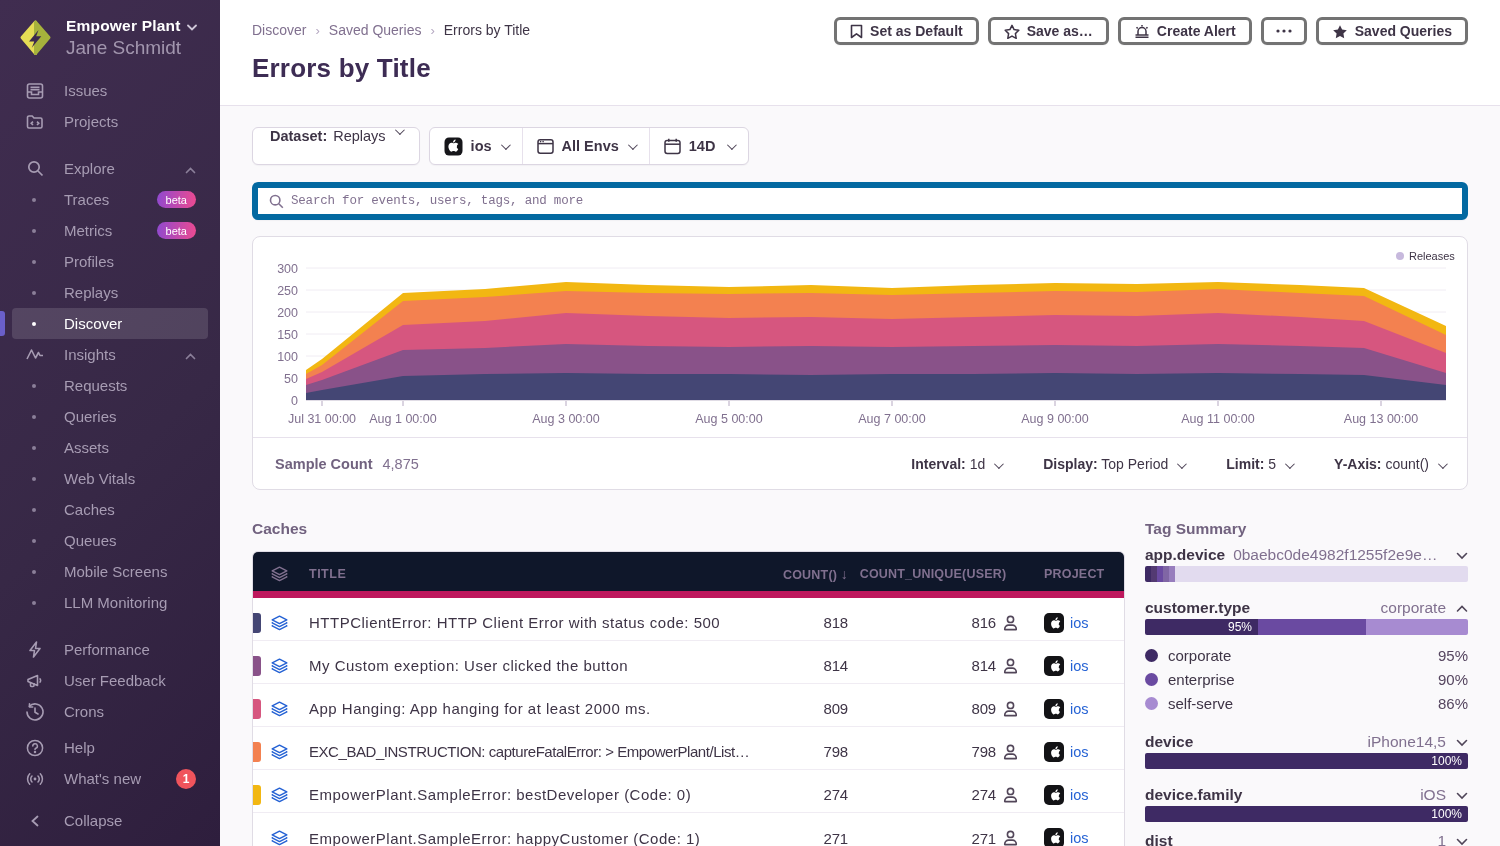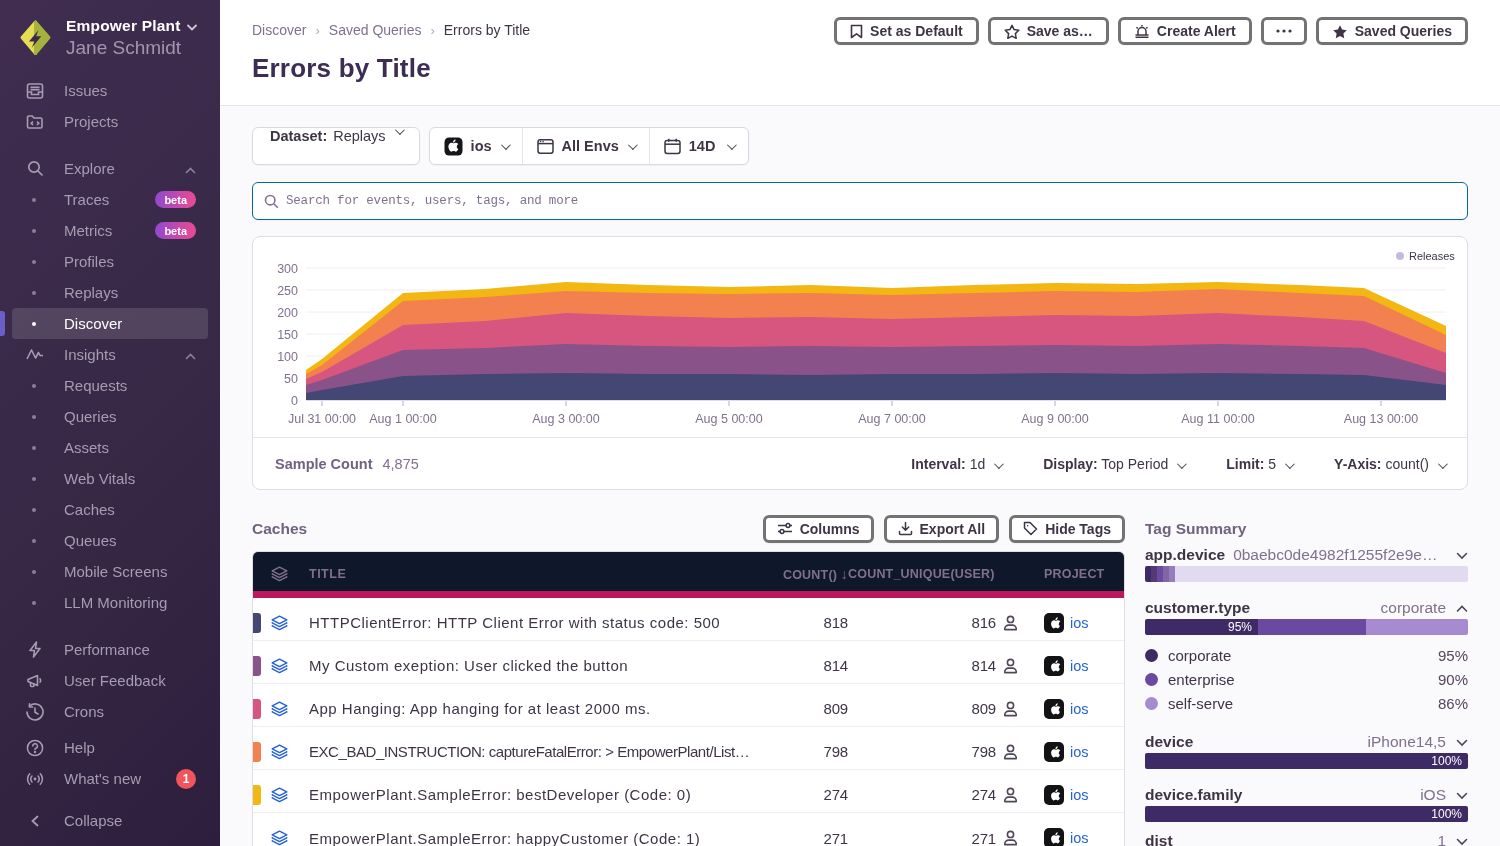--- a/index.html
+++ b/index.html
@@ -15,21 +15,21 @@
 .sb-org .org { color:#fff; font-weight:bold; font-size:15.5px; letter-spacing:.2px; white-space:nowrap; }
 .sb-org .user { color:#a296ae; font-size:19px; margin-top:2px; }
 .nav { padding:5px 0 0 0; }
 .nav-item { position:relative; display:flex; align-items:center; height:31px; padding:0 12px 0 0; margin:0 12px; border-radius:4px; font-size:15px; color:#a79cb3; }
 .nav-item .ic { width:18px; height:18px; margin:0 20px 0 14px; flex:0 0 18px; display:flex; align-items:center; justify-content:center; }
 .nav-item .dot { width:4px; height:4px; border-radius:50%; background:#8b7f99; margin:0 28px 0 20px; flex:0 0 4px; }
 .nav-item.active { background:rgba(255,255,255,0.13); color:#fff; }
 .active-bar { position:absolute; left:-12px; top:3px; width:5px; height:25px; background:#6a5fc9; border-radius:0 3px 3px 0; }
 .nav-sec { margin-top:16px; }
 .nav-gap { height:16px; }
-.pill { margin-left:auto; font-size:11px; font-weight:bold; color:#fff; padding:2.5px 9px; border-radius:20px; background:linear-gradient(96deg,#8f49cf,#ed4a90); }
+.pill { margin-left:auto; font-size:11px; font-weight:normal; color:#fff; padding:2.5px 9px; border-radius:20px; background:linear-gradient(96deg,#8f49cf,#ed4a90); }
 .badge1 { margin-left:auto; width:20px; height:20px; border-radius:50%; background:#f0545c; color:#fff; font-size:12px; font-weight:bold; display:flex; align-items:center; justify-content:center; }
 .sec-chev { margin-left:auto; color:#8b7f99; }
 .collapse { position:absolute; bottom:10px; left:0; right:0; }
 
 
 .main { flex:1; min-width:0; display:flex; flex-direction:column; background:#faf9fb; }
 .pgheader { background:#fff; border-bottom:1px solid #e7e1ec; padding:22px 32px 21px 32px; }
 .crumbs { font-size:14px; color:#80708f; display:flex; align-items:center; }
 .crumbs .sep { margin:0 9px; color:#b6a9c2; font-size:13px; }
 .crumbs .last { color:#3e3446; }
@@ -40,21 +40,21 @@
 
 .content { padding:21px 32px 0 32px; }
 
 
 .filters { display:flex; gap:9px; }
 .fbtn { display:inline-flex; align-items:flex-start; height:38px; padding:0 17px; background:#fff; border:1px solid #dcd6e2; border-radius:6px; font-size:14.5px; color:#3e3446; box-shadow:0 1px 1px rgba(60,40,80,0.04); }
 .fgroup { display:inline-flex; height:38px; background:#fff; border:1px solid #dcd6e2; border-radius:6px; box-shadow:0 1px 1px rgba(60,40,80,0.04); }
 .fseg { display:inline-flex; align-items:center; padding:0 14px; font-size:14.5px; font-weight:bold; color:#3e3446; }
 .fseg + .fseg { border-left:1px solid #e7e1ec; }
 .dchev { display:inline-block; width:7px; height:7px; border-right:1.8px solid #4f4558; border-bottom:1.8px solid #4f4558; transform:rotate(45deg) translateY(-2px); margin-left:9px; }
-.searchbar { margin-top:17px; height:38px; background:#fff; border:1px solid #0369a1; border-radius:6px; display:flex; align-items:center; padding:0 11px; box-shadow:0 1px 1px rgba(60,40,80,0.04); }
+.searchbar { margin-top:17px; height:38px; background:#fff; border:6px solid #0369a1; border-radius:6px; display:flex; align-items:center; padding:0 11px; box-shadow:0 1px 1px rgba(60,40,80,0.04); }
 .searchbar .ph { font-family:"Liberation Mono",monospace; font-size:12.5px; color:#80708f; margin-left:7px; letter-spacing:-0.2px; }
 
 
 .chartpanel { margin-top:16px; background:#fff; border:1px solid #e0dce5; border-radius:8px; }
 .chartfooter { border-top:1px solid #e7e1ec; height:52px; display:flex; align-items:center; padding:0 22px; font-size:14.5px; }
 .cf-label { font-weight:bold; color:#71627f; }
 .cf-val { color:#80708f; margin-left:10px; }
 .cf-right { margin-left:auto; display:flex; gap:42px; align-items:center; font-size:14px; }
 .cf-item b { color:#3e3446; }
 .cf-item { color:#3e3446; }
@@ -66,21 +66,21 @@
 .res-title { font-size:15.5px; font-weight:bold; color:#71627f; }
 .res-btns { display:flex; gap:10px; } .res-btns .btn { padding:0 11px; }
 .table { margin-top:8px; background:#fff; border:1px solid #e0dce5; border-radius:6px; overflow:hidden; }
 .thead { display:flex; align-items:center; height:46px; padding-top:4px; background:#0f172a; border-bottom:7px solid #be185d; font-size:12.5px; font-weight:bold; color:#80708f; letter-spacing:.2px; }
 .trow { position:relative; display:flex; align-items:center; height:43px; padding-top:7px; background:#fff; border-bottom:1px solid #f0ecf3; font-size:15px; color:#3e3446; letter-spacing:-0.2px; }
 .trow:last-child { border-bottom:none; }
 .chip { position:absolute; left:0; top:15px; width:8px; height:20px; border-radius:0 3px 3px 0; }
 .c-icon { width:52px; flex:0 0 52px; display:flex; justify-content:center; }
 .c-title { flex:1; padding-left:4px; white-space:nowrap; overflow:hidden; letter-spacing:0.5px; }
 .c-count { width:90px; flex:0 0 90px; text-align:right; }
-.c-cu { width:170px; flex:0 0 170px; text-align:left; display:flex; align-items:center; justify-content:flex-end; gap:7px; }
+.c-cu { width:170px; flex:0 0 170px; text-align:center; display:flex; align-items:center; justify-content:flex-end; gap:7px; }
 .c-proj { width:106px; flex:0 0 106px; padding-left:26px; display:flex; align-items:center; gap:6px; }
 .ioslink { color:#2562d4; font-size:14.5px; letter-spacing:0; }
 .applechip { width:20px; height:20px; background:#131316; border-radius:5px; display:flex; align-items:center; justify-content:center; }
 
 
 .tags { flex:1; min-width:0; }
 .tag-title { font-size:15.5px; font-weight:bold; color:#71627f; height:29px; display:flex; align-items:center; }
 .tag-sec { margin-top:15px; }
 .tag-row { display:flex; align-items:center; height:22px; }
 .tag-name { font-weight:bold; font-size:15.5px; color:#3e3446; }
@@ -332,36 +332,20 @@
             <span class="cf-item"><b>Display:</b> Top Period<span class="dchev"></span></span>
             <span class="cf-item"><b>Limit:</b> 5<span class="dchev"></span></span>
             <span class="cf-item"><b>Y-Axis:</b> count()<span class="dchev"></span></span>
           </div>
         </div>
       </div>
       <div class="results-wrap">
         <div class="res-left">
           <div class="res-head">
               <div class="res-title">Caches</div>
-              <div class="res-btns">
-            <div class="btn"><svg width="16" height="13" viewBox="0 0 16 13" fill="none" stroke="#3e3446" stroke-width="1.5">
-                    <path d="M1 3.5 H9 M13 3.5 H15"></path>
-                    <circle cx="11" cy="3.5" r="1.9"></circle>
-                    <path d="M1 9.5 H3 M7 9.5 H15"></path>
-                    <circle cx="5" cy="9.5" r="1.9"></circle>
-                  </svg>Columns</div>
-            <div class="btn"><svg width="15" height="15" viewBox="0 0 15 15" fill="none" stroke="#3e3446" stroke-width="1.5" stroke-linecap="round" stroke-linejoin="round">
-                    <path d="M7.5 1.5 V9 M4.3 6 L7.5 9.2 L10.7 6"></path>
-                    <path d="M1.5 10.5 V12.5 a1 1 0 0 0 1 1 H12.5 a1 1 0 0 0 1 -1 V10.5"></path>
-                  </svg>Export All</div>
-            <div class="btn"><svg width="15" height="15" viewBox="0 0 15 15" fill="none" stroke="#3e3446" stroke-width="1.5" stroke-linejoin="round">
-                    <path d="M1.5 1.5 H7 L13.5 8 L8 13.5 L1.5 7 Z"></path>
-                    <circle cx="4.7" cy="4.7" r="0.7" fill="#3e3446" stroke="none"></circle>
-                  </svg>Hide Tags</div>
-          </div>
             </div>
           <div class="table">
             <div class="thead">
               <div class="c-icon">
                   <svg width="17" height="16" viewBox="0 0 17 16">
                     <use href="#layers" stroke="#80708f"></use>
                   </svg>
                 </div>
               <div class="c-title">TITLE</div>
               <div class="c-count">COUNT() <span style="font-weight:normal;font-size:14px">↓</span></div>

